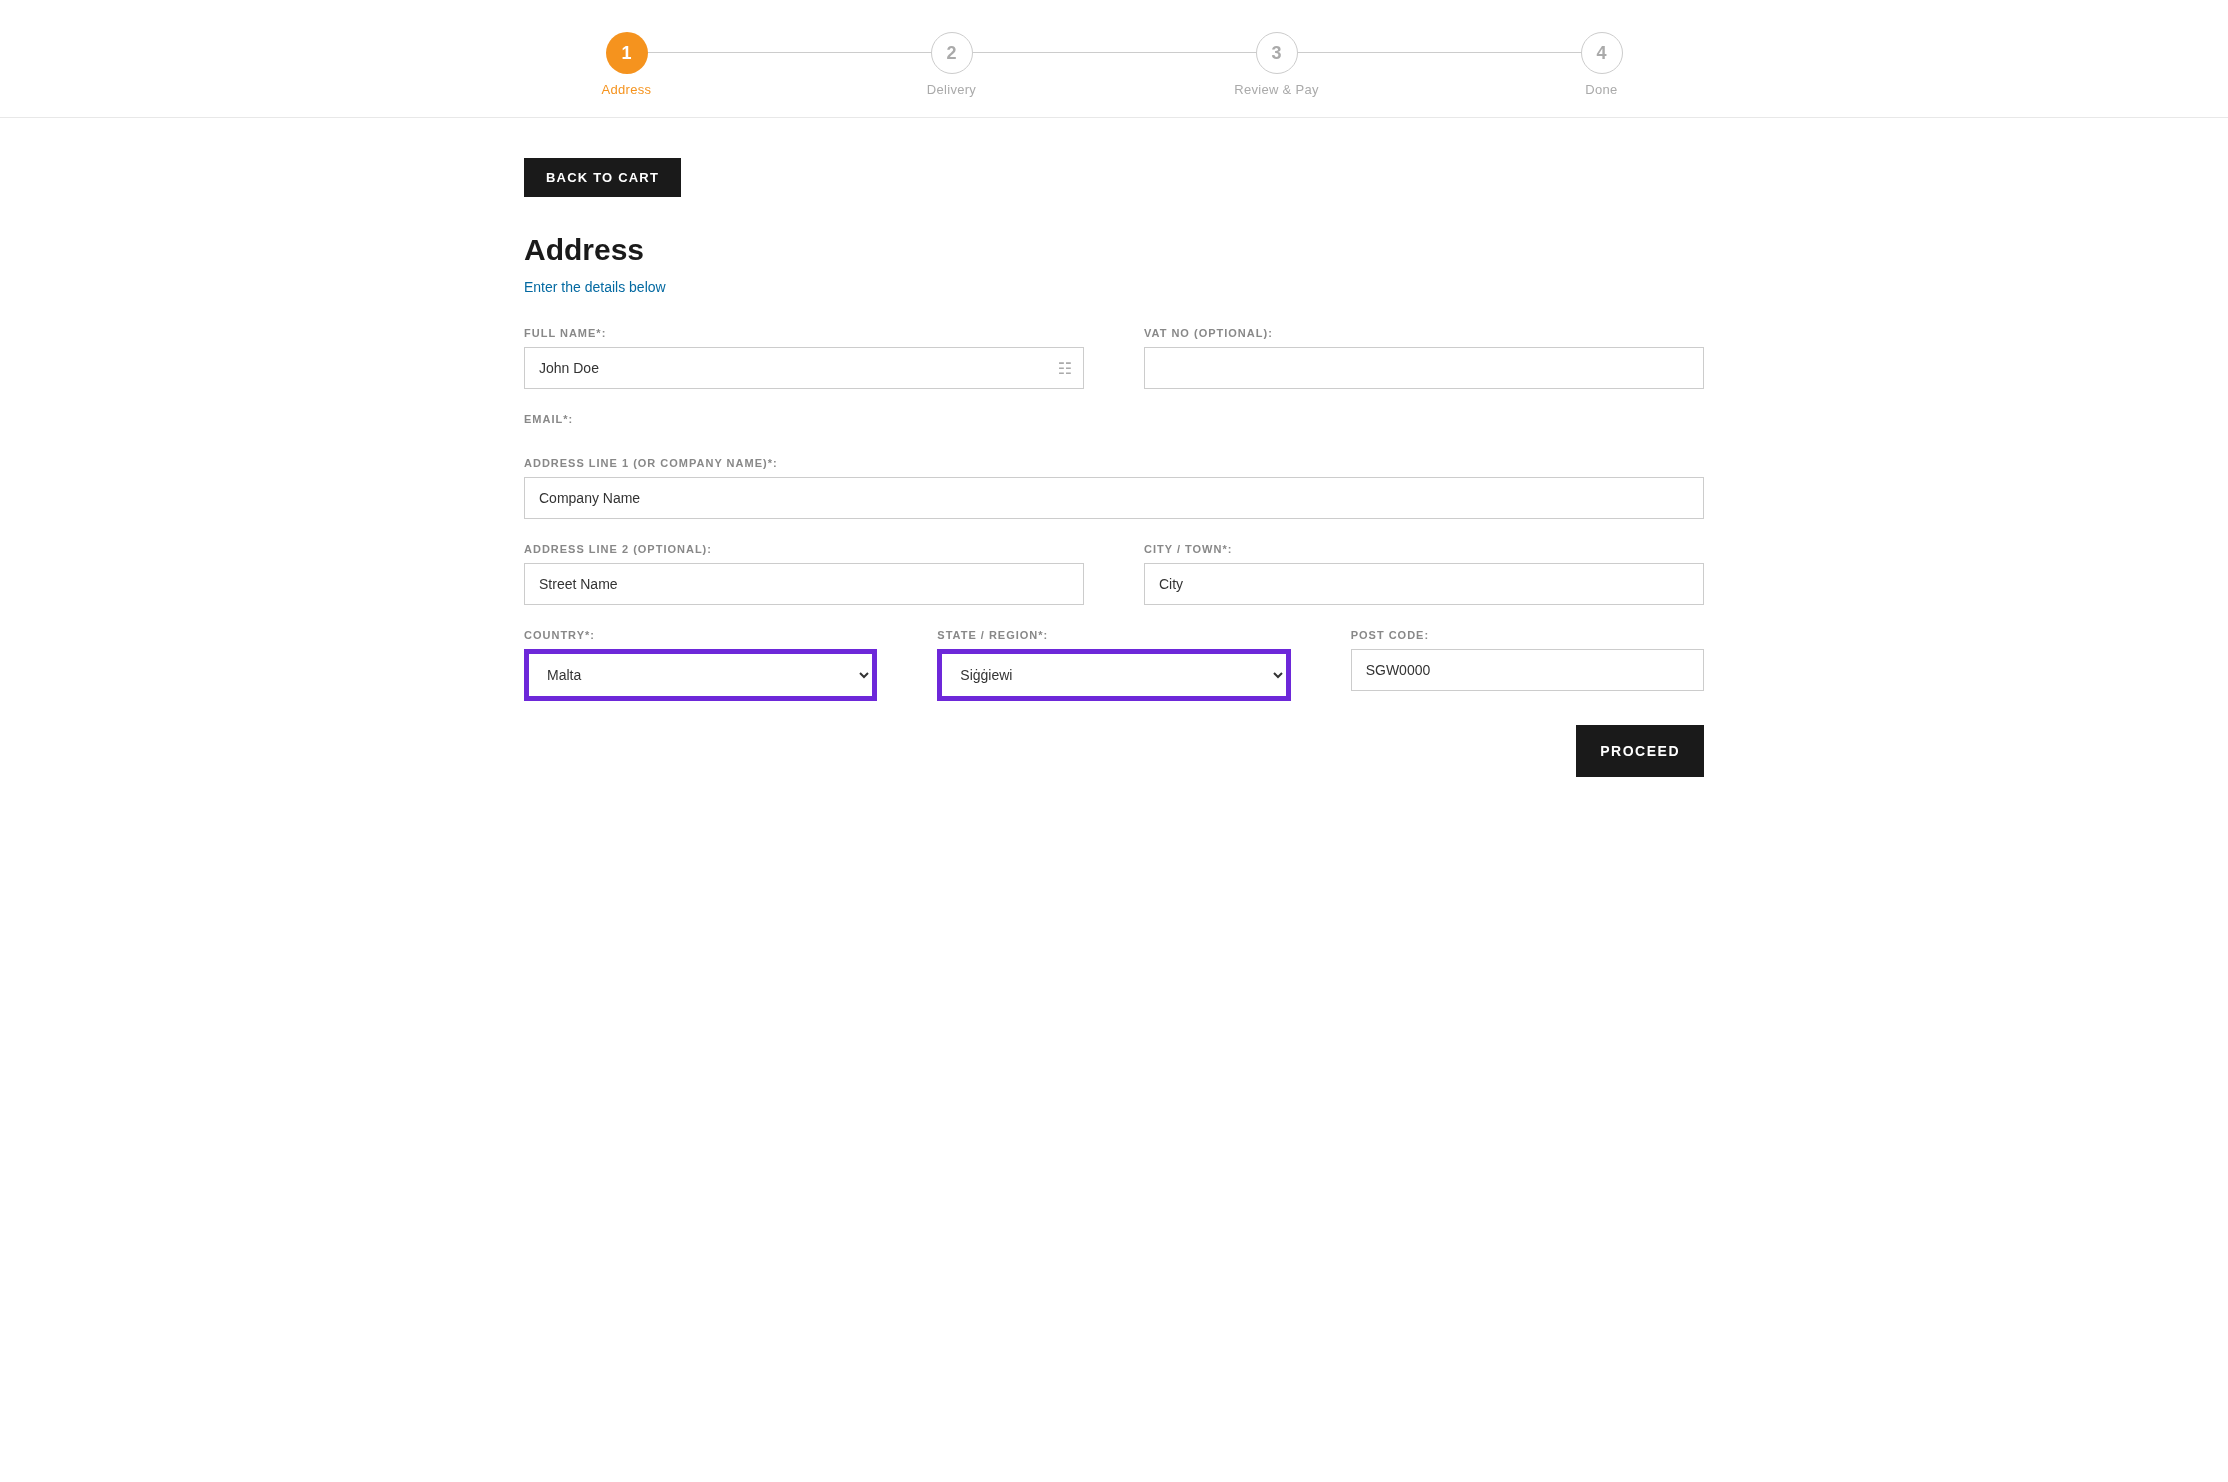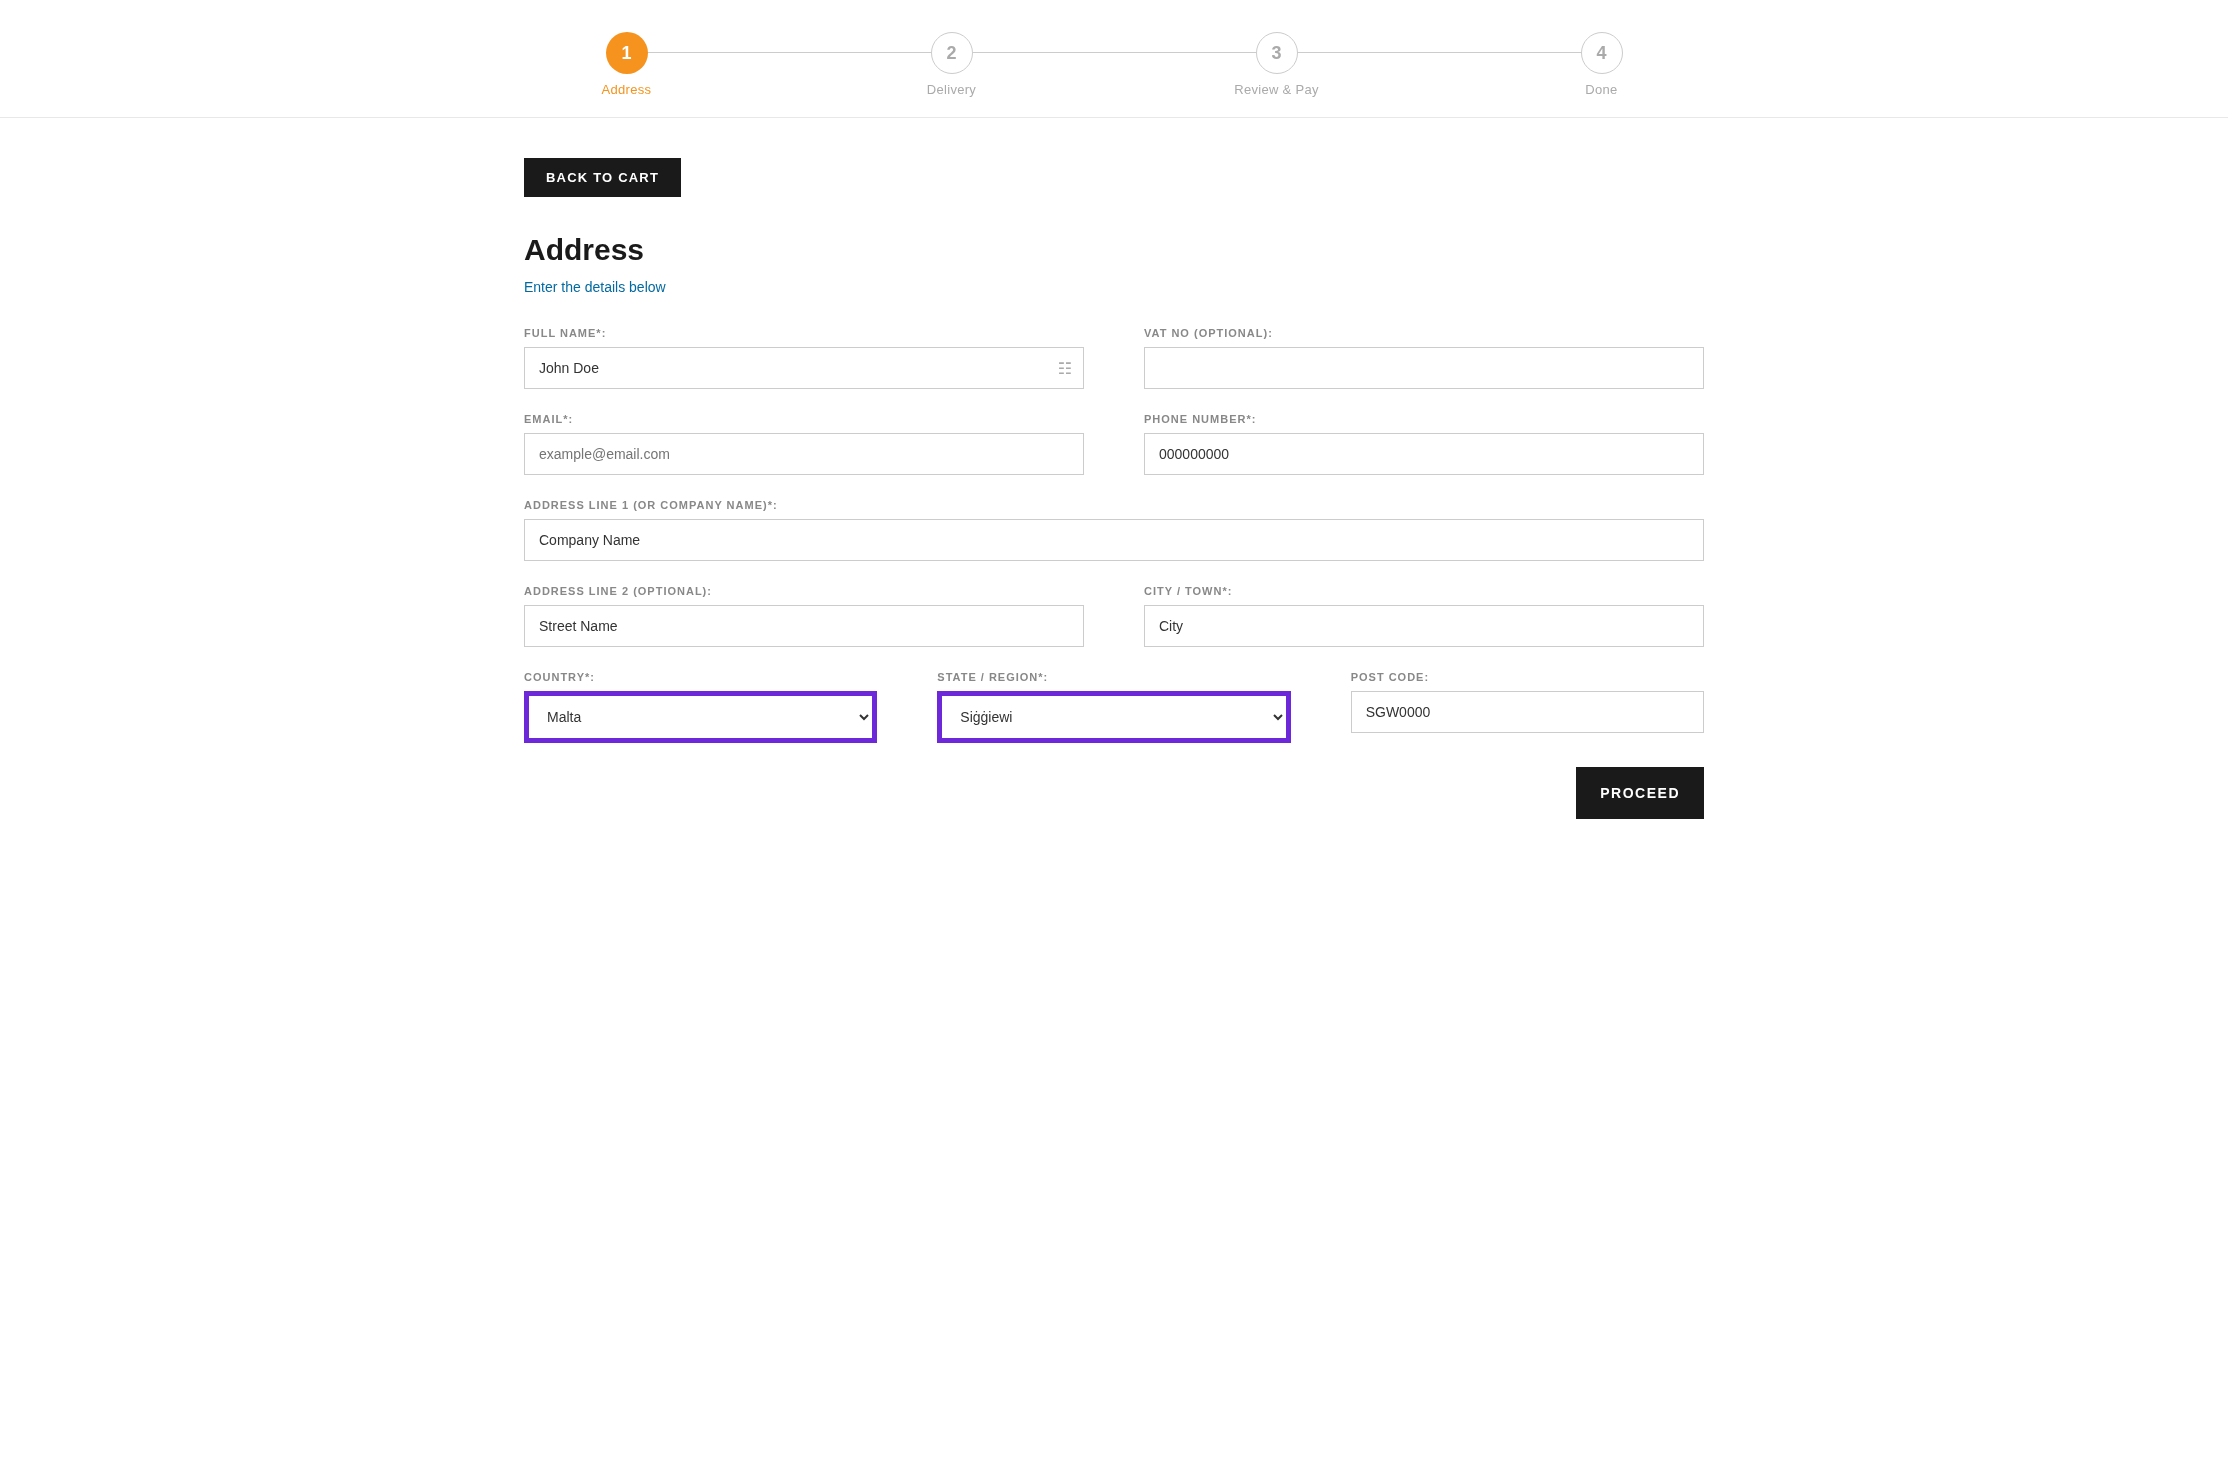--- a/index.html
+++ b/index.html
@@ -244,25 +244,20 @@
       </div>
       <div class="form-group half">
         <label class="form-label">VAT NO (OPTIONAL):</label>
         <input type="text" class="form-input" value="" style="">
       </div>
     </div>
 
     <div class="form-row">
       <div class="form-group half">
         <label class="form-label">EMAIL*:</label>
-        <input type="email" class="form-input" placeholder="example@email.com" value="" style="">
-      </div>
-      <div class="form-group half">
-        <label class="form-label">PHONE NUMBER*:</label>
-        <input type="text" class="form-input" value="000000000" style="">
       </div>
     </div>
 
     <div class="form-row">
       <div class="form-group full-width">
         <label class="form-label">ADDRESS LINE 1 (OR COMPANY NAME)*:</label>
         <input type="text" class="form-input" value="Company Name" style="">
       </div>
     </div>
 

